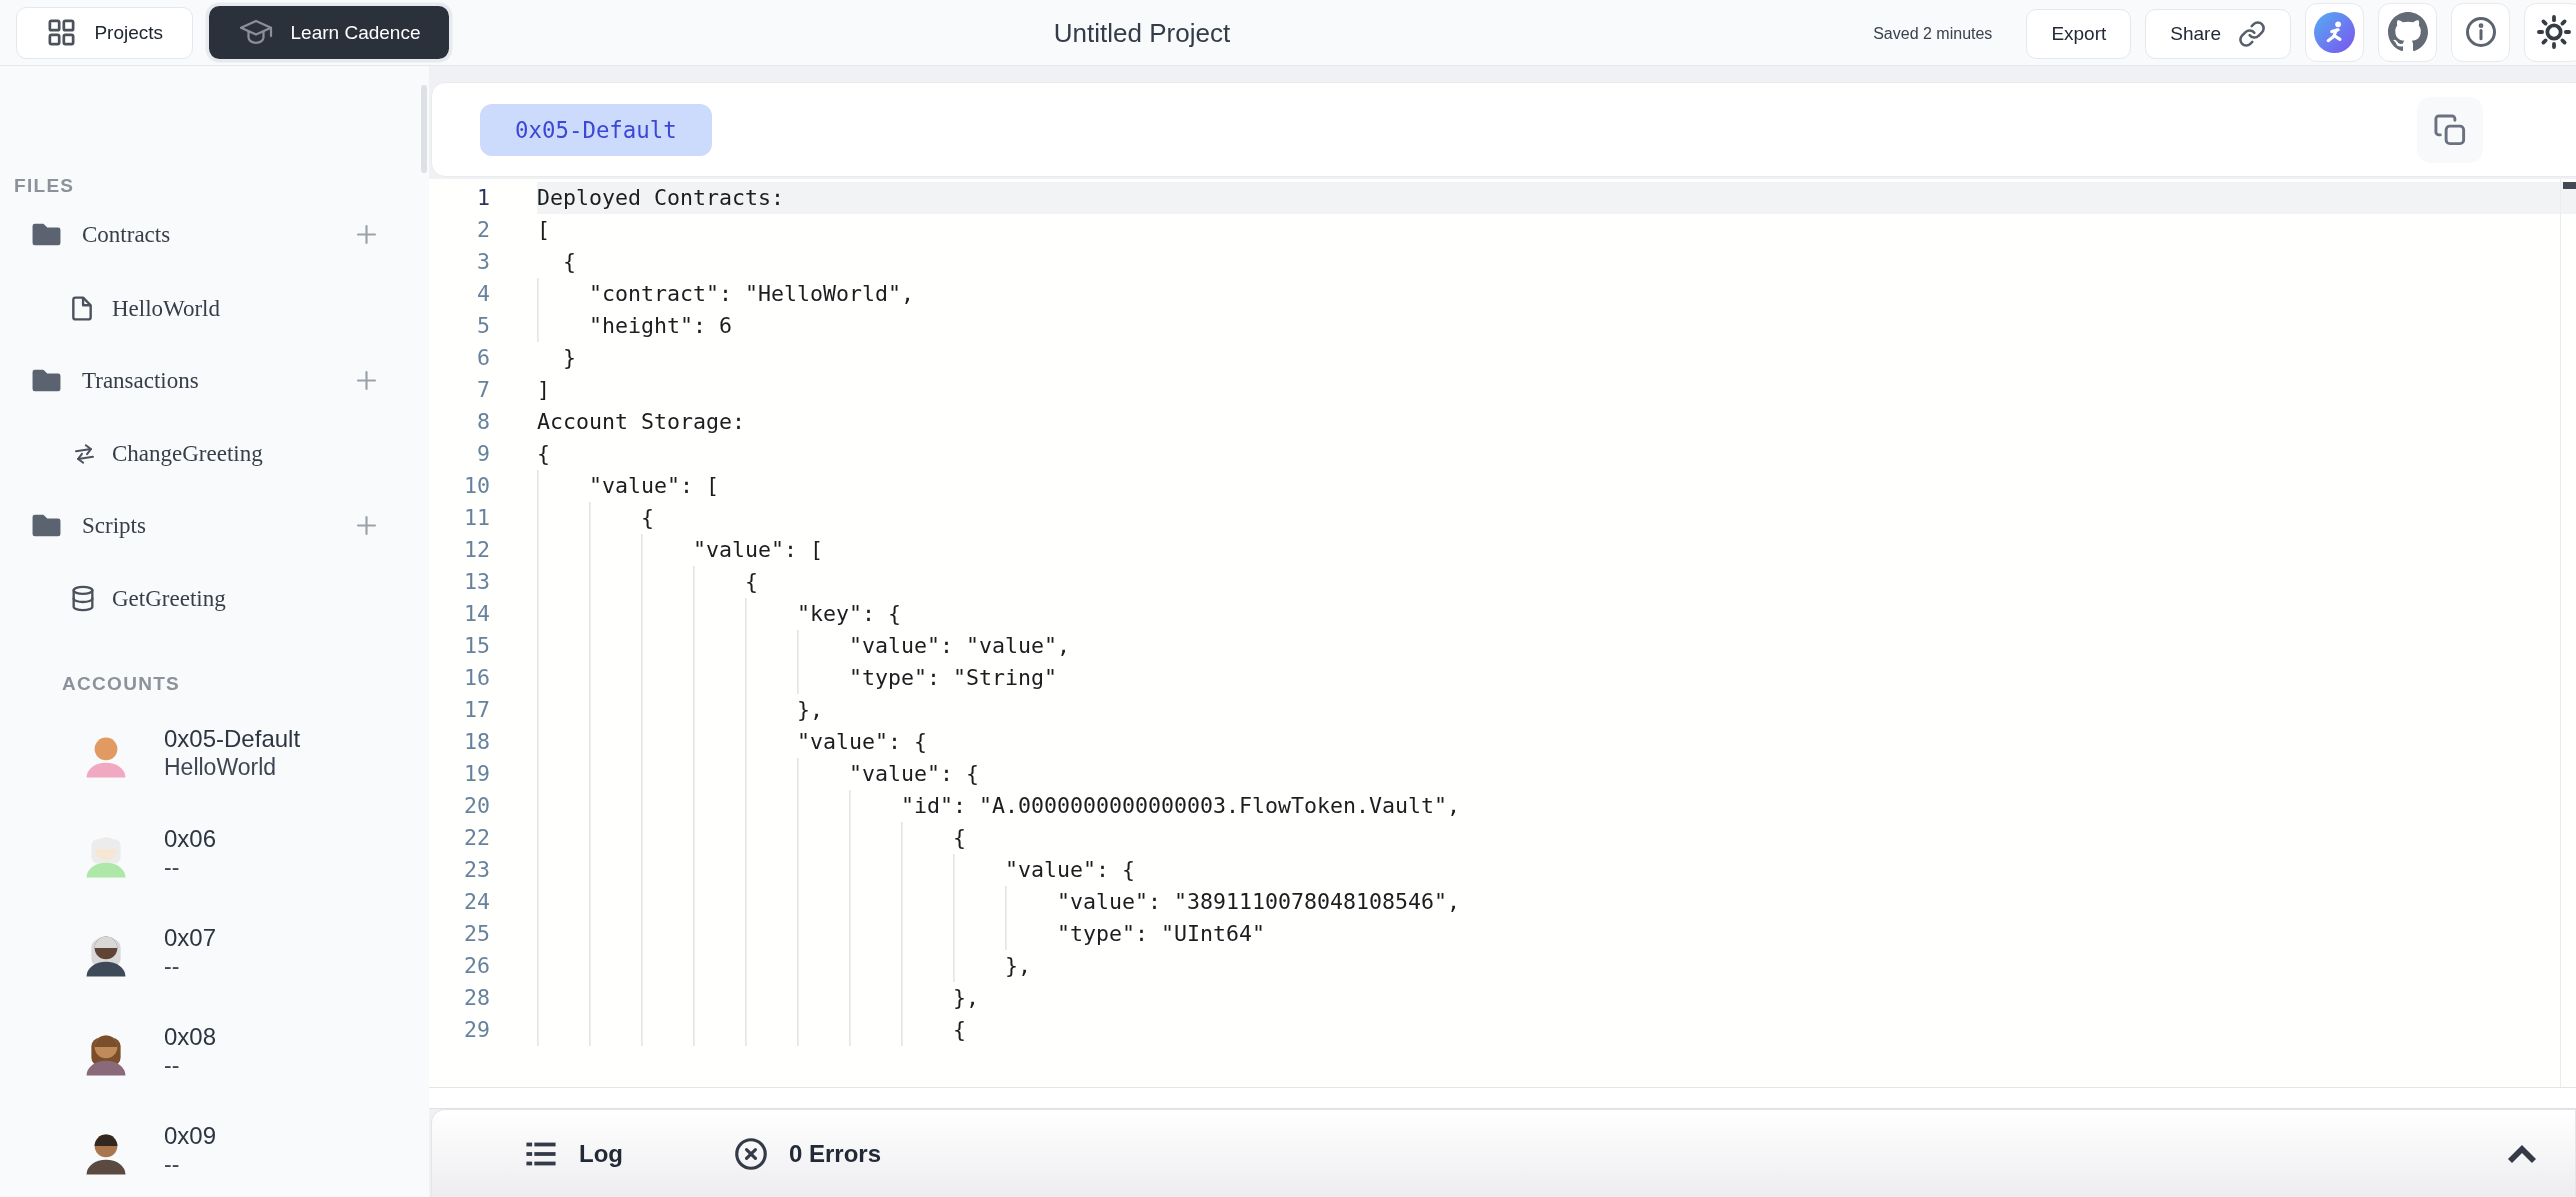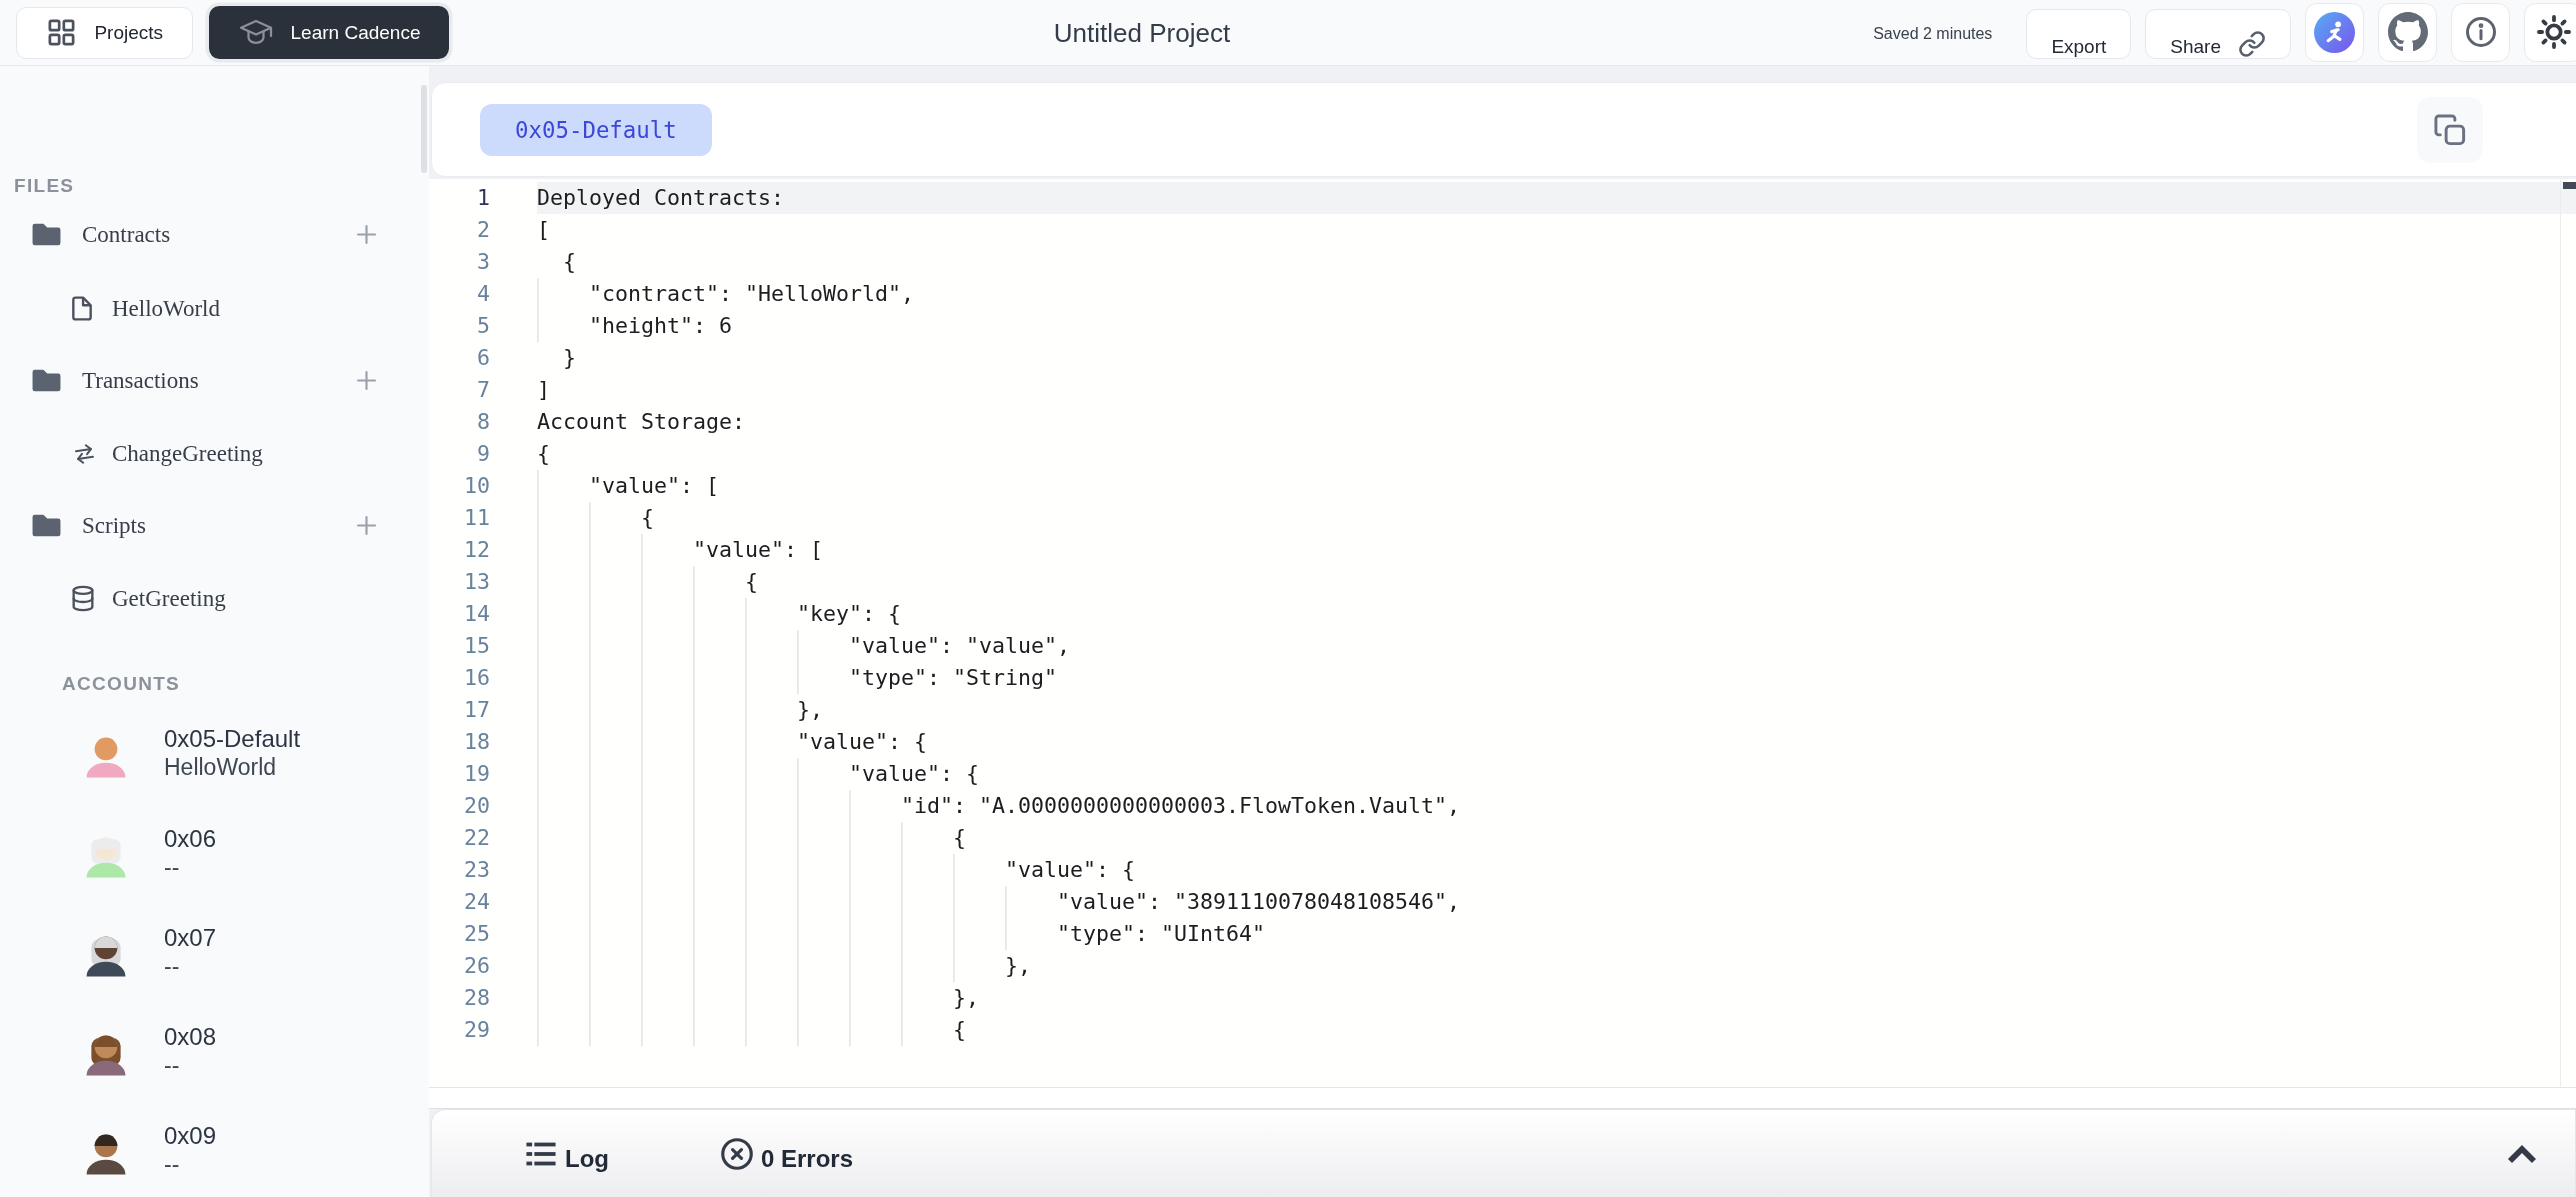--- a/index.html
+++ b/index.html
@@ -13,21 +13,21 @@
   .tb-left { position:absolute; left:16.4px; top:6px; display:flex; gap:15.5px; align-items:center; }
   .btn { display:inline-flex; align-items:center; justify-content:center; gap:17px;
          background:#ffffff; border:1.7px solid #e4e7eb; border-radius:10.4px; height:52px;
          font-size:19px; color:#20262f; font-weight:500; padding:0 29px; cursor:pointer; }
   .btn-dark { background:var(--learn-btn-bg,#2b313b); color:#fff; border:none;
               box-shadow:0 0 0 3.5px #e7eaef; height:53px; }
   .tb-title { position:absolute; left:1142px; top:0; height:66px; transform:translateX(-50%);
               display:flex; align-items:center; font-size:26px; color:#343c49; }
   .tb-right { position:absolute; right:-7px; top:6px; display:flex; gap:14px; align-items:center; }
   .saved { font-size:16px; color:#39414e; margin-right:20px; white-space:nowrap;text-align:right; }
-  .btn-sm { height:50px; padding:0 24px; font-weight:400; color:#232936;align-items:flex-end; }
+  .btn-sm { height:50px; padding:0 24px; font-weight:400; color:#232936; }
   .iconbtn { width:59px; height:59px; margin-top:-3.5px; background:#fff; border:1.7px solid #e7e9ed;
              border-radius:12px; display:flex; align-items:center; justify-content:center; cursor:pointer; }
   .avatar-circle { width:41px; height:41px; border-radius:50%;
     background:linear-gradient(135deg, var(--avatar-gradient-start,#55aef2), var(--avatar-gradient-end,#7b52ee));
     display:flex; align-items:center; justify-content:center; }
 
   
   .sidebar { position:absolute; left:0; top:66px; width:429px; height:1132px; background:#f8fafb; }
   .section-head { position:absolute; font-size:19px; font-weight:bold; letter-spacing:1.3px; color:#8c929b; }
   .tree-row { position:absolute; left:0; width:429px; height:55px; display:flex; align-items:center; cursor:pointer; }
@@ -68,21 +68,21 @@
                  box-shadow:inset 1.7px 0 0 #e5e5e5; }
   .v-track { position:absolute; right:14.7px; top:0; width:1.7px; height:100%; background:#eaecef; }
   .v-thumb { position:absolute; right:0; top:2.6px; width:13px; height:7.8px; background:#434956; cursor:pointer; }
 
   
   .hstrip { position:absolute; left:429px; top:1087px; width:2147px; height:21.6px; background:#ffffff;
             border-top:1.7px solid #e3e5e9; border-bottom:1.7px solid #dde0e6; }
   .logbar { position:absolute; left:431px; top:1109px; width:2145px; height:89px;
             background:linear-gradient(#ffffff,#ededf0); border:1.7px solid #e3e5e9; border-bottom:none;
             border-radius:14px 0 0 0; display:flex; align-items:center; }
-  .log-group { display:flex; align-items:flex-end; gap:5px; cursor:pointer; }
+  .log-group { display:flex; align-items:center; gap:19px; cursor:pointer; }
   .log-group.first { margin-left:90px; }
   .log-group.second { margin-left:109px; }
   .log-label { font-size:24px; font-weight:700; color:#232a37; }
   .chevron-btn { margin-left:auto; margin-right:33px; display:flex; cursor:pointer; }
 
   svg { display:block; }
 </style>
 </head>
 <body>
 

